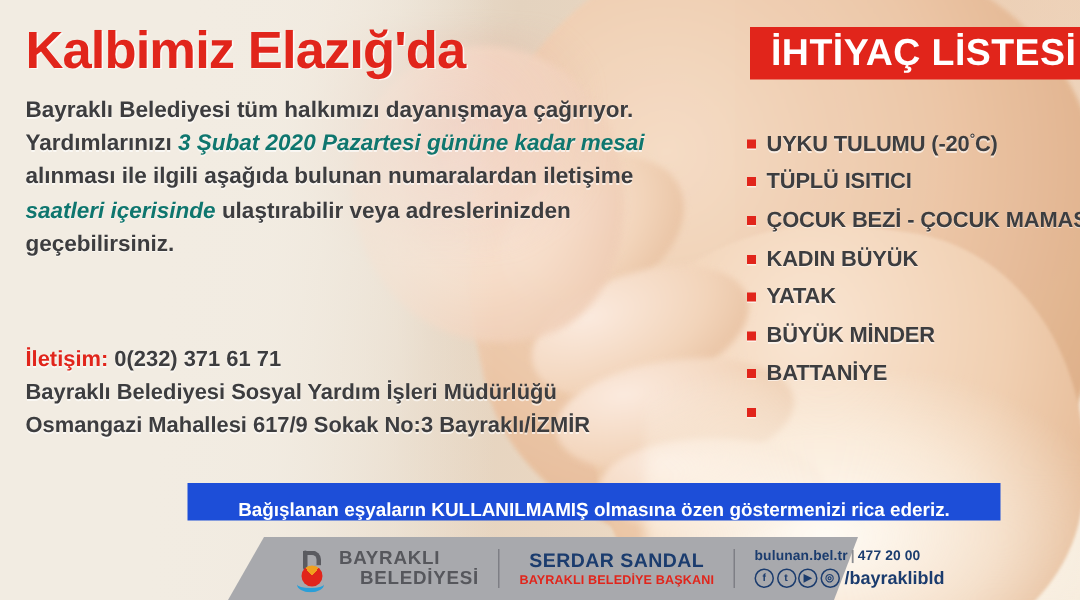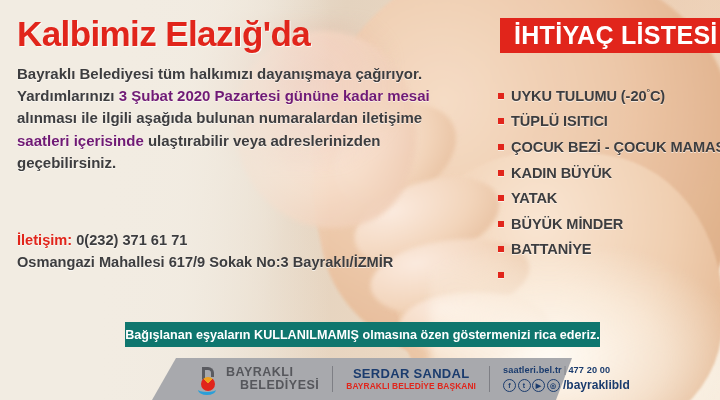--- a/index.html
+++ b/index.html
@@ -76,21 +76,21 @@
     white-space:nowrap;
   }
 
   
   .body-copy{
     position:absolute;left:17px;top:63px;width:470px;
     font-size:15px;font-weight:bold;line-height:1.48;
     color:#3d3d3f;
     text-shadow:0 1px 0 rgba(255,255,255,.62);
   }
-  .body-copy .hl{color:#701a75;}
+  .body-copy .hl{color:#0f766e;font-style:italic;}
 
   
   .contact{
     position:absolute;left:17px;top:229px;width:470px;
     font-size:14.6px;font-weight:bold;line-height:1.52;
     color:#3d3d3f;
     text-shadow:0 1px 0 rgba(255,255,255,.62);
   }
   .contact .lbl{color:#e1251b;}
 
@@ -115,22 +115,22 @@
     box-shadow:0 1px 0 rgba(255,255,255,.6);
   }
   .need-label{
     font-size:14.6px;font-weight:bold;color:#3d3d3f;white-space:nowrap;
     text-shadow:0 1px 0 rgba(255,255,255,.6);letter-spacing:-.1px;
   }
   .need-label sup{font-size:9px;vertical-align:super;}
 
   
   .notice{
-    position:absolute;left:125px;top:322px;width:475px;height:25px;
-    background:#0f766e;display:flex;align-items:center;justify-content:center;
+    position:absolute;left:125px;top:322px;width:542px;height:25px;
+    background:#1d4ed8;display:flex;align-items:flex-end;justify-content:center;
   }
   .notice span{
     color:#fff;font-size:12.6px;font-weight:bold;white-space:nowrap;
   }
 
   
   .footer{
     position:absolute;left:0;top:358px;width:720px;height:42px;
   }
   .footer-bg{
@@ -204,20 +204,21 @@
   <div class="body-copy">
     <div>Bayraklı Belediyesi tüm halkımızı dayanışmaya çağırıyor.</div>
     <div><span>Yardımlarınızı </span><span class="hl">3 Şubat 2020  Pazartesi  gününe kadar mesai</span></div>
     <div>alınması ile ilgili aşağıda bulunan numaralardan iletişime</div>
     <div><span class="hl">saatleri içerisinde</span><span> ulaştırabilir veya  adreslerinizden</span></div>
     <div>geçebilirsiniz.</div>
   </div>
 
   <div class="contact">
     <div><span class="lbl">İletişim:</span> <span>0(232) 371 61 71</span></div>
+    <div>Bayraklı Belediyesi Sosyal Yardım İşleri Müdürlüğü</div>
     <div>Osmangazi Mahallesi 617/9 Sokak No:3   Bayraklı/İZMİR</div>
   </div>
 
   <div class="need-header">
     <span>İHTİYAÇ LİSTESİ</span>
   </div>
   <div class="need-list">
     <div class="need-item">
       <span class="need-bullet"></span>
       <span class="need-label"><span>UYKU TULUMU (-20</span><sup>°</sup><span>C)</span></span>
@@ -276,21 +277,21 @@
       <div class="fdiv"></div>
 
       <div class="mayor">
         <div class="name">SERDAR SANDAL</div>
         <div class="title">BAYRAKLI BELEDİYE BAŞKANI</div>
       </div>
 
       <div class="fdiv"></div>
 
       <div class="webblock">
-        <div class="webline"><span>saatleri.bel.tr</span><span class="sep">|</span><span>477 20 00</span></div>
+        <div class="webline"><span>bulunan.bel.tr</span><span class="sep">|</span><span>477 20 00</span></div>
         <div class="socials">
           <span class="sicon">f</span>
           <span class="sicon">t</span>
           <span class="sicon">▶</span>
           <span class="sicon">◎</span>
           <span class="shandle">/bayraklibld</span>
         </div>
       </div>
     </div>
   </div>

